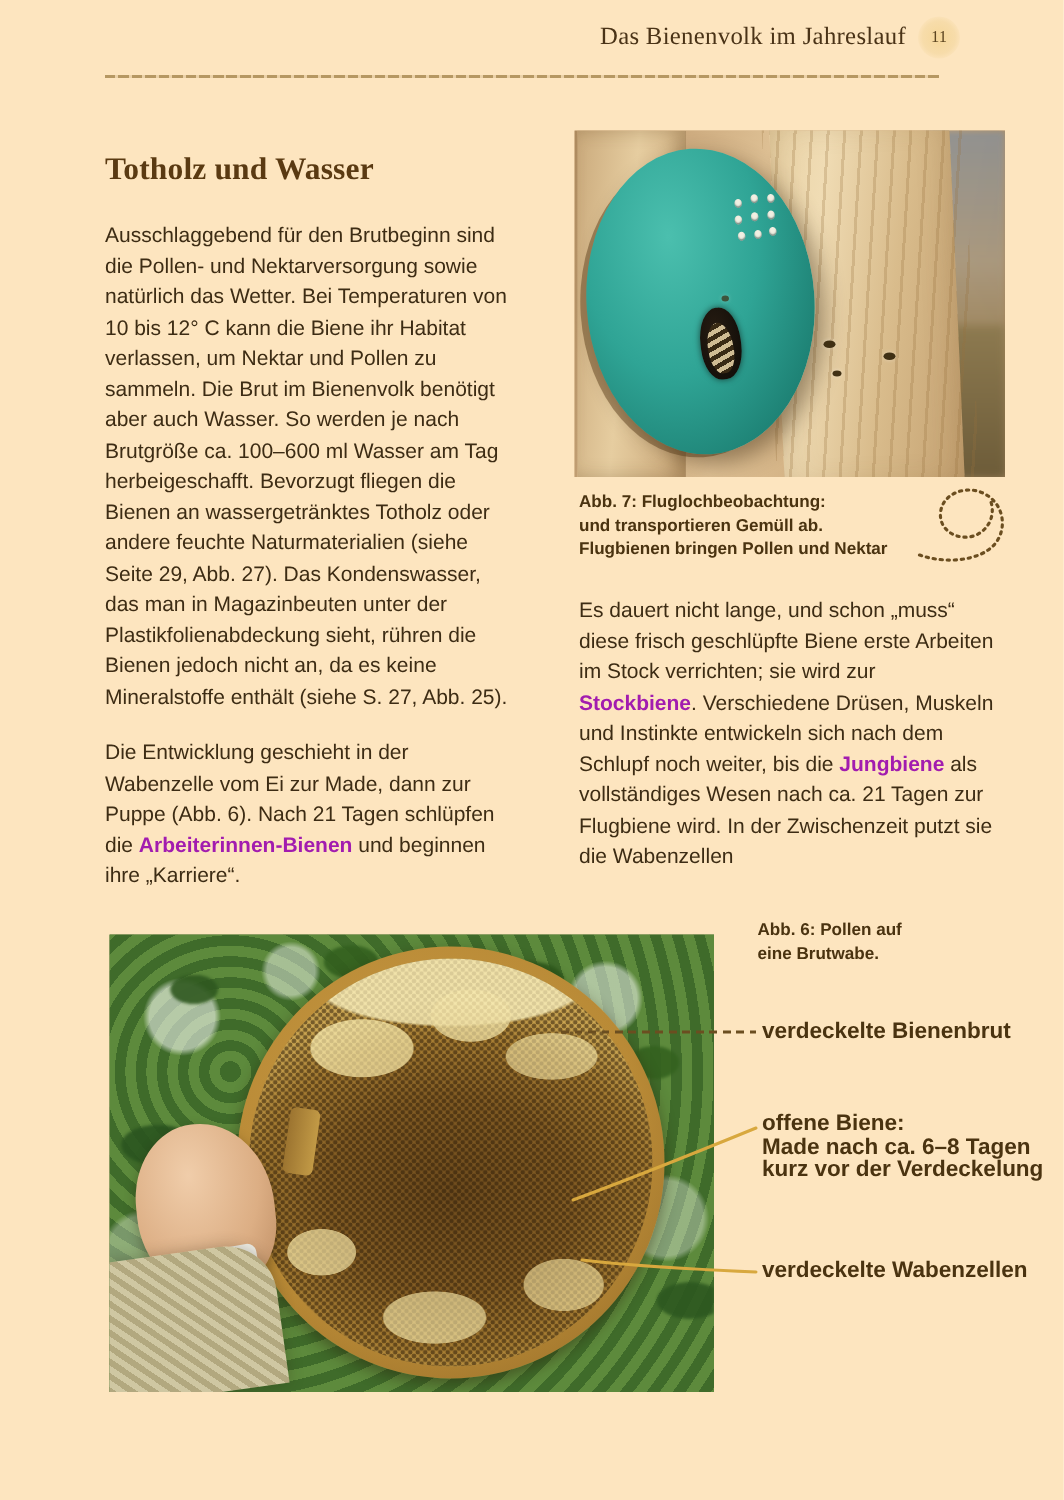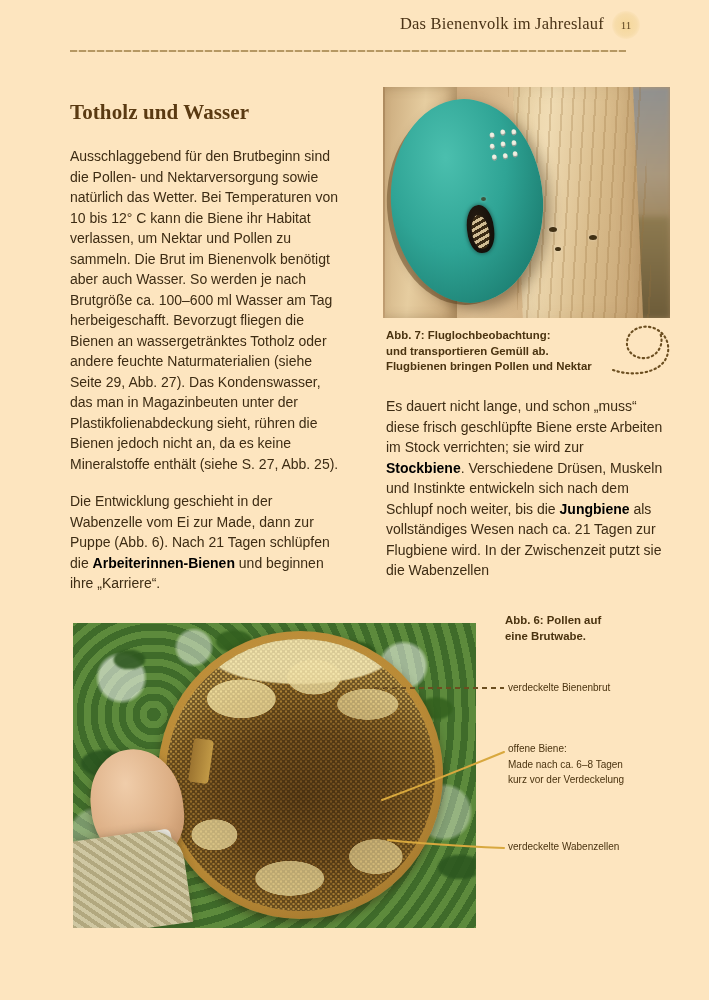--- a/index.html
+++ b/index.html
@@ -93,21 +93,21 @@
     top: 396px;
     width: 278px;
   }
   p.body {
     margin: 0 0 17px 0;
     font-size: 14px;
     line-height: 20.5px;
     color: #3d2c14;
   }
   p.body:last-child { margin-bottom: 0; }
-  b.em { font-weight: bold; color: #000000; }
+  b.em { font-weight: bold; color: #a21caf; }
 
   
   .photo-top {
     position: absolute;
     left: 383px;
     top: 87px;
     width: 287px;
     height: 231px;
     overflow: hidden;
     background: #c9a679;
@@ -336,23 +336,23 @@
     left: 505px;
     top: 613px;
     width: 150px;
     font-size: 11.4px;
     line-height: 15.5px;
     font-weight: bold;
     color: #4a3310;
   }
   .ann {
     position: absolute;
-    font-size: 10px;
+    font-size: 15px;
     line-height: 15.5px;
-    font-weight: normal;
+    font-weight: bold;
     color: #4a3310;
   }
   .ann-1 { left: 508px; top: 680px; width: 180px; }
   .ann-2 { left: 508px; top: 741px; width: 190px; }
   .ann-3 { left: 508px; top: 839px; width: 190px; }
 
   .leader { position: absolute; }
   .leader-1 {
     left: 374px; top: 687px; width: 130px; height: 2px;
     background: repeating-linear-gradient(to right,

